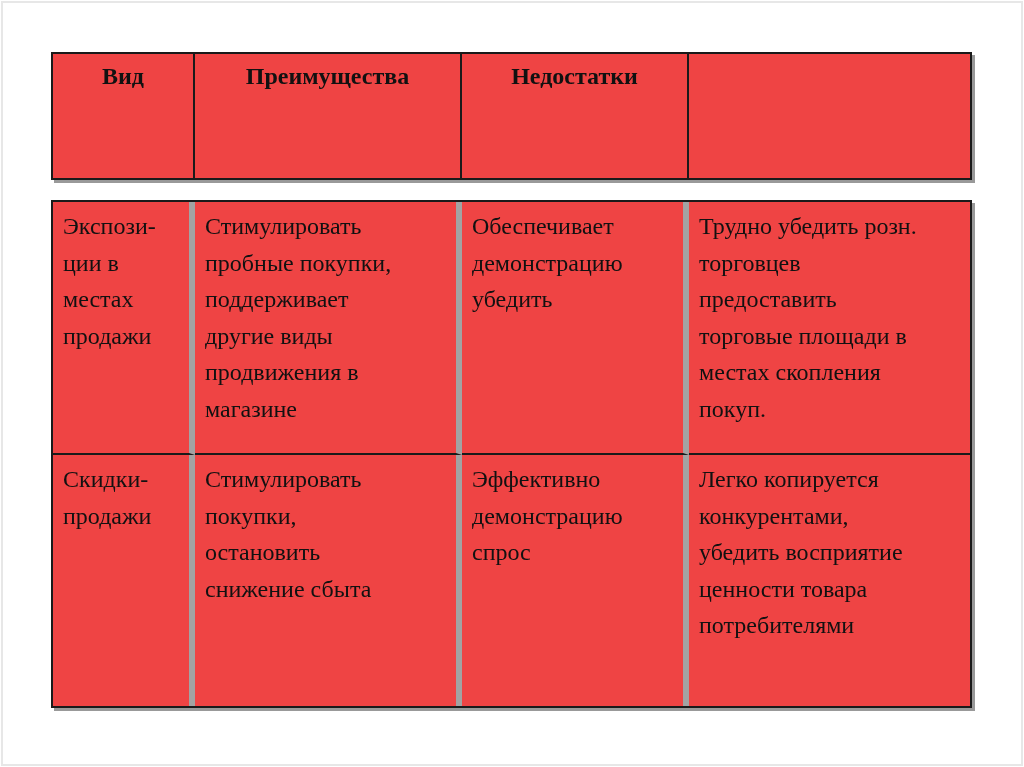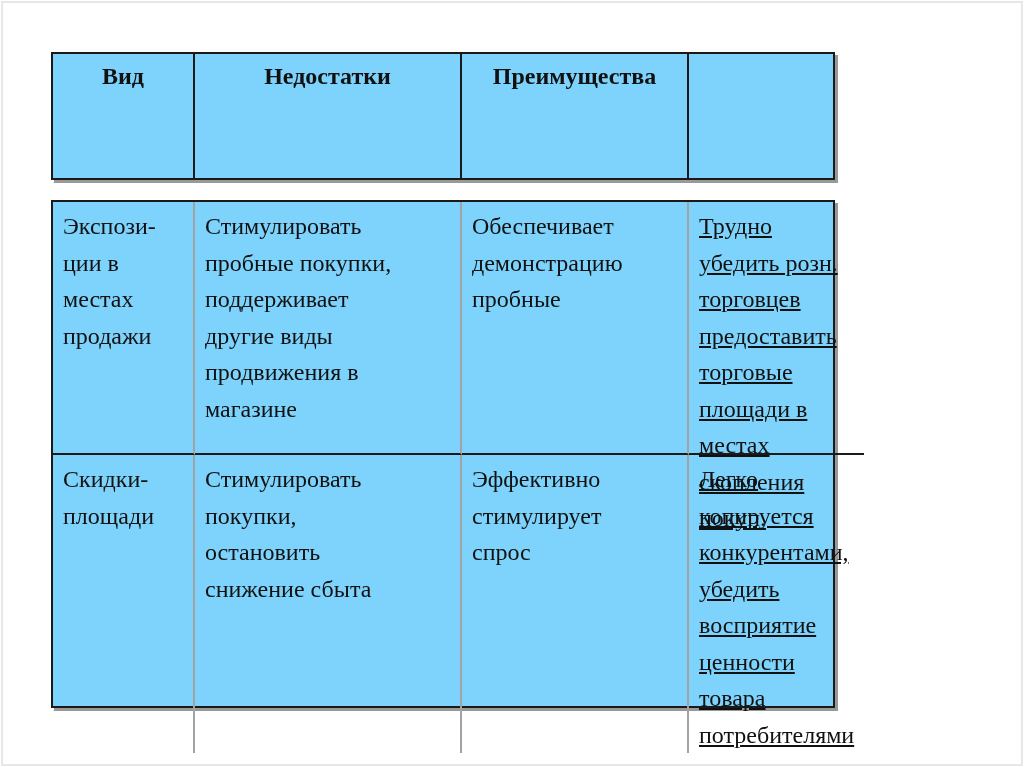--- a/index.html
+++ b/index.html
@@ -17,25 +17,25 @@
   }
   .frame {
     position: absolute;
     inset: 1px;
     border: 2px solid #e7e7e7;
     pointer-events: none;
   }
   .tbl {
     position: absolute;
     left: 51px;
-    width: 784px;
+    width: 921px;
     box-sizing: border-box;
     border: 2px solid #1a1a1a;
     box-shadow: 3px 3px 0 #999999;
-    background: #7dd3fc;
+    background: #ef4444;
     display: grid;
     grid-template-columns: 142px 267px 227px 1fr;
   }
   .header-tbl {
     top: 52px;
     height: 128px;
   }
   .body-tbl {
     top: 200px;
     height: 508px;
@@ -46,70 +46,70 @@
     border-right: 2px solid #1a1a1a;
     text-align: center;
     padding-top: 7px;
     font-weight: bold;
     font-size: 24px;
     line-height: 30px;
   }
   .hcell:nth-child(4n) { border-right: none; }
   .cell {
     box-sizing: border-box;
-    border-right: 2px solid #a3a3a3;
+    border-right: 6px solid #a3a3a3;
     padding: 6px 10px 0 10px;
     font-size: 24px;
     line-height: 36.5px;
     white-space: pre-line;
   }
-  .cell:nth-child(4n) { border-right: none; text-decoration: underline; }
+  .cell:nth-child(4n) { border-right: none; }
   .row1 { border-bottom: 2px solid #1a1a1a; }
 </style>
 </head>
 <body>
 
 <div>
   <div class="frame"></div>
 
   <div class="tbl header-tbl">
     <div class="hcell">Вид</div>
+    <div class="hcell">Преимущества</div>
     <div class="hcell">Недостатки</div>
-    <div class="hcell">Преимущества</div>
   </div>
 
   <div class="tbl body-tbl">
     <div class="cell row1">Экспози-
 ции в
 местах
 продажи</div>
     <div class="cell row1">Стимулировать
 пробные покупки,
 поддерживает
 другие виды
 продвижения в
 магазине</div>
     <div class="cell row1">Обеспечивает
 демонстрацию
-пробные</div>
+убедить</div>
     <div class="cell row1">Трудно убедить розн.
 торговцев
 предоставить
 торговые площади в
 местах скопления
 покуп.</div>
 
     <div class="cell">Скидки-
-площади</div>
+продажи</div>
     <div class="cell">Стимулировать
 покупки,
 остановить
 снижение сбыта</div>
     <div class="cell">Эффективно
-стимулирует
+демонстрацию
 спрос</div>
     <div class="cell">Легко копируется
 конкурентами,
 убедить восприятие
 ценности товара
 потребителями</div>
   </div>
 </div>
 
 </body></html>

